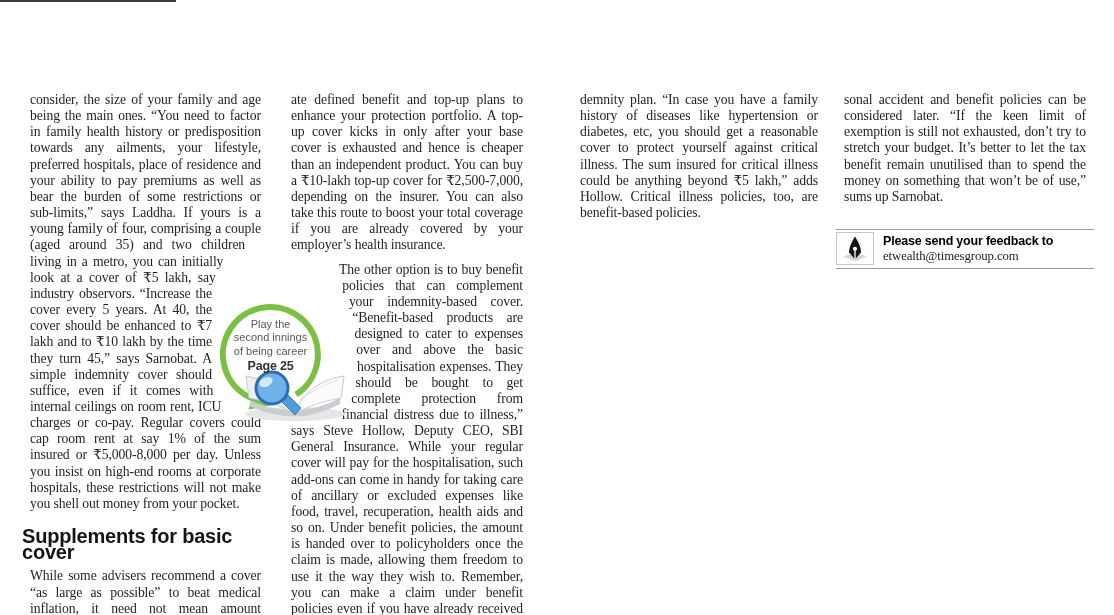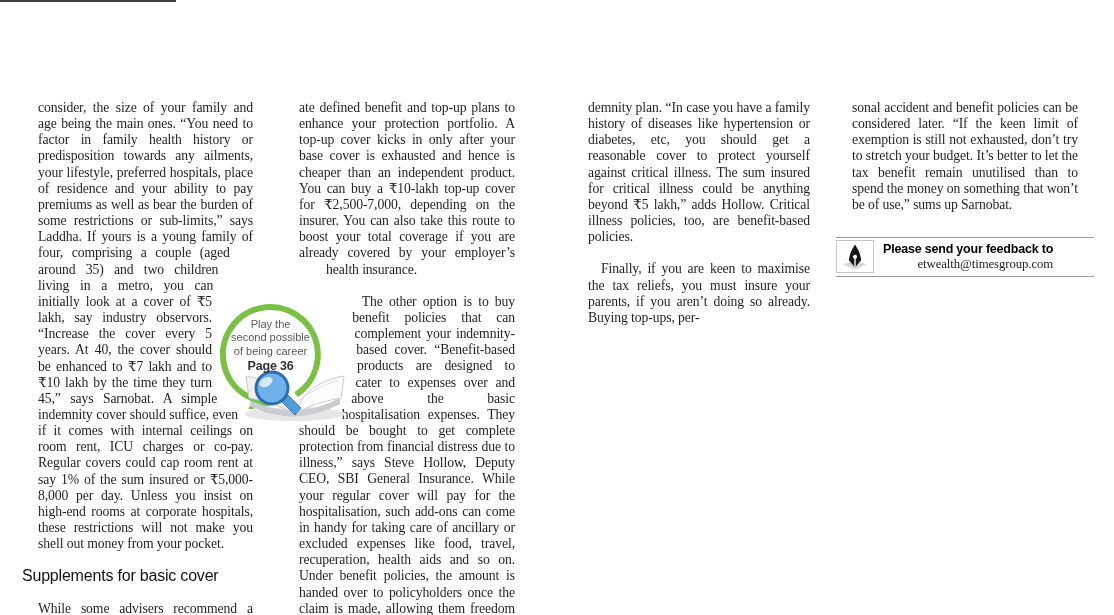--- a/index.html
+++ b/index.html
@@ -3,28 +3,28 @@
 <meta charset="utf-8">
 <style>
   html,body{margin:0;padding:0;}
   body{
     width:1114px;height:615px;background:#ffffff;position:relative;overflow:hidden;
     font-family:"Liberation Serif","DejaVu Serif",serif;color:#1f1f1f;
   }
   .page{position:absolute;inset:0;}
   .top-mark{position:absolute;left:0;top:0;width:176px;height:2px;background:#3d3d3d;}
   .col{position:absolute;top:84px;font-size:13.7px;line-height:16.15px;text-align:justify;letter-spacing:-0.1px;}
-  .col p{margin:16px;}
+  .col p{margin:8px;}
   .col p.indent{text-indent:13px;}
   #col1{left:22px;width:247px;}
   #col2{left:283px;width:248px;}
   #col3{left:572px;width:254px;}
   #col4{left:836px;width:258px;}
   h2.sub{
-    font-family:"Liberation Sans",sans-serif;font-size:16px;font-weight:normal;
+    font-family:"Liberation Sans",sans-serif;font-size:20px;font-weight:bold;
     color:#141414;margin:16px 0 3px 0;letter-spacing:-0.2px;text-align:left;
   }
   
   .wrap-r{
     float:right;width:60px;height:440px;shape-margin:2px;
     shape-outside:polygon(60px 166px,26px 174px,12px 192px,5px 214px,5px 296px,15px 316px,44px 326px,60px 332px);
   }
   .wrap-l{
     float:left;width:75px;height:440px;shape-margin:2px;
     shape-outside:polygon(0px 182px,30px 190px,52px 200px,63px 222px,68px 246px,72px 280px,69px 300px,62px 316px,48px 332px,0px 338px);
@@ -40,21 +40,21 @@
   .promo-text strong{display:block;margin-top:2px;font-size:12.5px;color:#323232;letter-spacing:-0.2px;}
   
   .feedback{
     margin-top:24px;border-top:1px solid #9b9b9b;border-bottom:1px solid #9b9b9b;
     padding:2px 0 3px 0;display:flex;align-items:center;gap:9px;
   }
   .fb-icon{
     width:36px;height:31px;border:1px solid #c6c6c6;background:#fff;
     display:flex;align-items:center;justify-content:center;flex:0 0 auto;
   }
-  .fb-text{text-align:right;}
+  .fb-text{text-align:left;}
   .fb-title{
     font-family:"Liberation Sans",sans-serif;font-weight:bold;font-size:12.5px;
     color:#000;letter-spacing:-0.2px;line-height:15px;
   }
   .fb-email{font-size:12.8px;color:#222;line-height:14px;}
 </style>
 </head>
 <body>
 
 <div class="page">
@@ -69,21 +69,20 @@
   </section>
 
   <section class="col" id="col2">
     <div class="wrap-l"></div>
     <p>ate defined benefit and top-up plans to enhance your protection portfolio. A top-up cover kicks in only after your base cover is exhausted and hence is cheaper than an independent product. You can buy a ₹10-lakh top-up cover for ₹2,500-7,000, depending on the insurer. You can also take this route to boost your total coverage if you are already covered by your employer’s health insurance.</p>
     <p class="indent">The other option is to buy benefit policies that can complement your indemnity-based cover. “Benefit-based products are designed to cater to expenses over and above the basic hospitalisation expenses. They should be bought to get complete protection from financial distress due to illness,” says Steve Hollow, Deputy CEO, SBI General Insurance. While your regular cover will pay for the hospitalisation, such add-ons can come in handy for taking care of ancillary or excluded expenses like food, travel, recuperation, health aids and so on. Under benefit policies, the amount is handed over to policyholders once the claim is made, allowing them freedom to use it the way they wish to. Remember, you can make a claim under benefit policies even if you have already received the payout under your in-</p>
   </section>
 
   <section class="col" id="col3">
     <p>demnity plan. “In case you have a family history of diseases like hypertension or diabetes, etc, you should get a reasonable cover to protect yourself against critical illness. The sum insured for critical illness could be anything beyond ₹5 lakh,” adds Hollow. Critical illness policies, too, are benefit-based policies.</p>
-    <p class="indent">Finally, if you are keen to maximise the tax reliefs, you must insure your parents, if you aren’t doing so already. Buying top-ups, per-</p>
   </section>
 
   <section class="col" id="col4">
     <p>sonal accident and benefit policies can be considered later. “If the keen limit of exemption is still not exhausted, don’t try to stretch your budget. It’s better to let the tax benefit remain unutilised than to spend the money on something that won’t be of use,” sums up Sarnobat.</p>
 
     <div class="feedback">
       <div class="fb-icon">
         <svg width="28" height="26" viewBox="0 0 28 26" aria-hidden="true">
           <polygon points="2,20.5 14,16 26,20.5 14,25.5" fill="#d9d9d9"></polygon>
           <path d="M8,20.5 L14,17.5 M20,20.5 L14,17.5 M11,22.5 L14,19 M17,22.5 L14,19" stroke="#bdbdbd" stroke-width="0.8" fill="none"></path>
@@ -111,19 +110,19 @@
         <path d="M55,56 C62,34 80,22 104,18 L101,40 C83,43 66,49 55,56 Z" fill="#fcfcfc" stroke="#c9c9c9" stroke-width="1"></path>
         <path d="M55,56 C48,34 30,22 6,18 L9,40 C27,43 44,49 55,56 Z" fill="#eff0f2" stroke="#c9c9c9" stroke-width="1"></path>
         <path d="M98,22 C86,26 72,32 60,42" fill="none" stroke="#e2e2e2" stroke-width="1.2"></path>
         <polygon points="41,43 47,36 61,50 55,57" fill="#4f9bdc" stroke="#2e6cb0" stroke-width="0.8"></polygon>
         <circle cx="32" cy="30" r="16" fill="#6fb1e8" stroke="#2e6cb0" stroke-width="3"></circle>
         <ellipse cx="26" cy="24" rx="7" ry="4.6" fill="#d9ecfb" opacity="0.95" transform="rotate(-25 26 24)"></ellipse>
       </g>
     </svg>
     <div class="promo-text">
       <span>Play the</span>
-      <span>second possible</span>
+      <span>second innings</span>
       <span>of being career</span>
-      <strong>Page 36</strong>
+      <strong>Page 25</strong>
     </div>
   </div>
 
 </div>
 
 </body></html>

